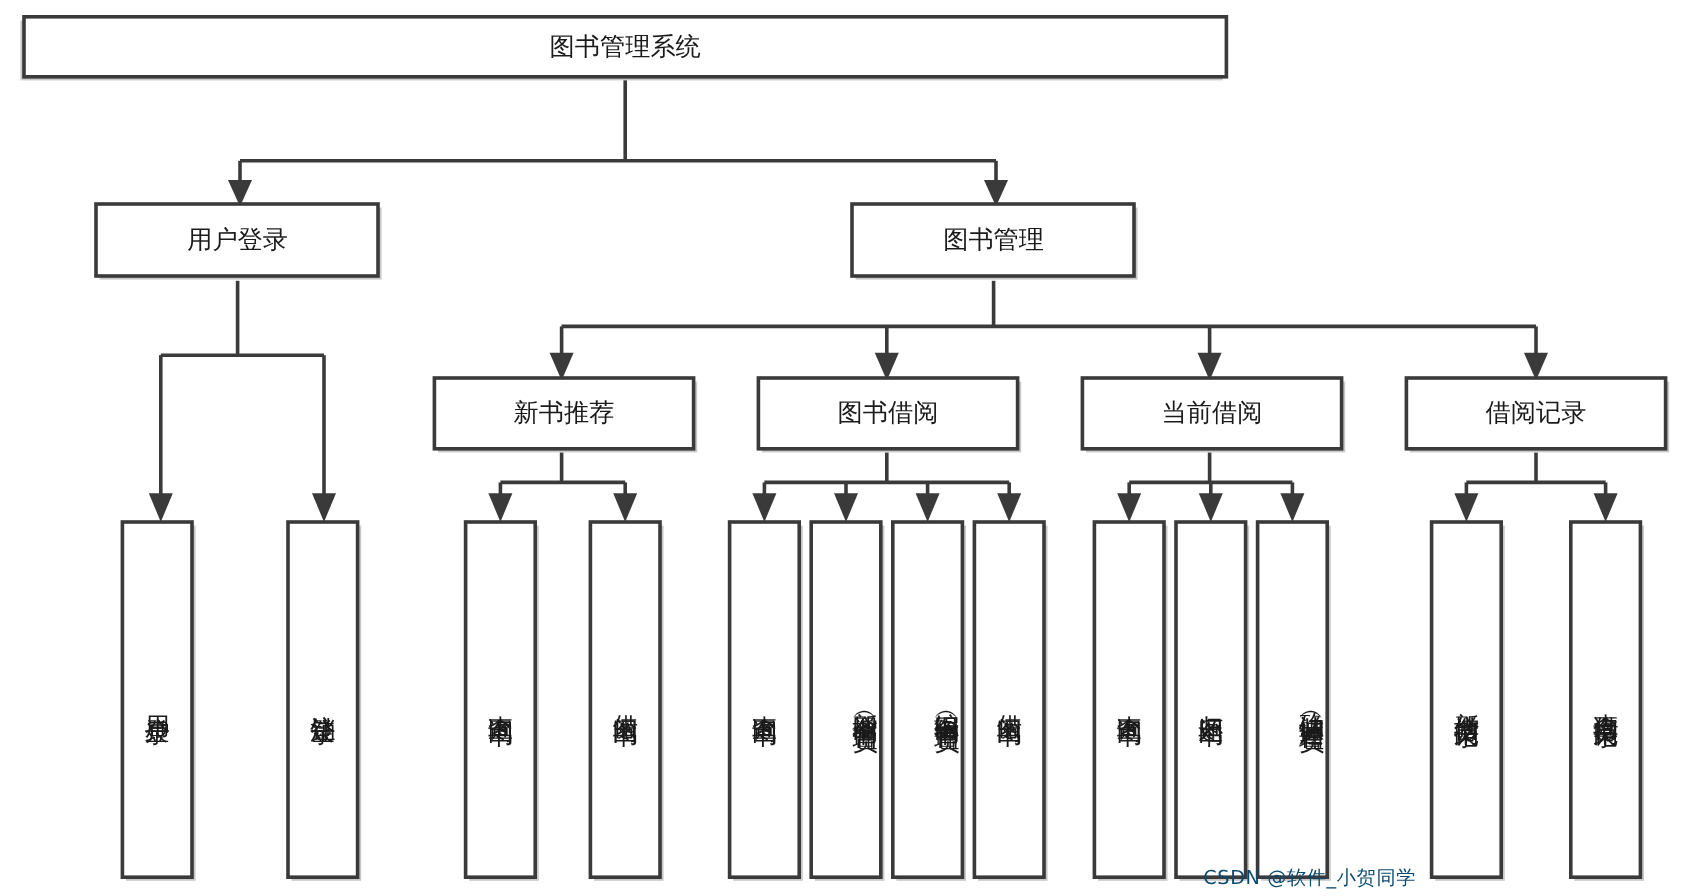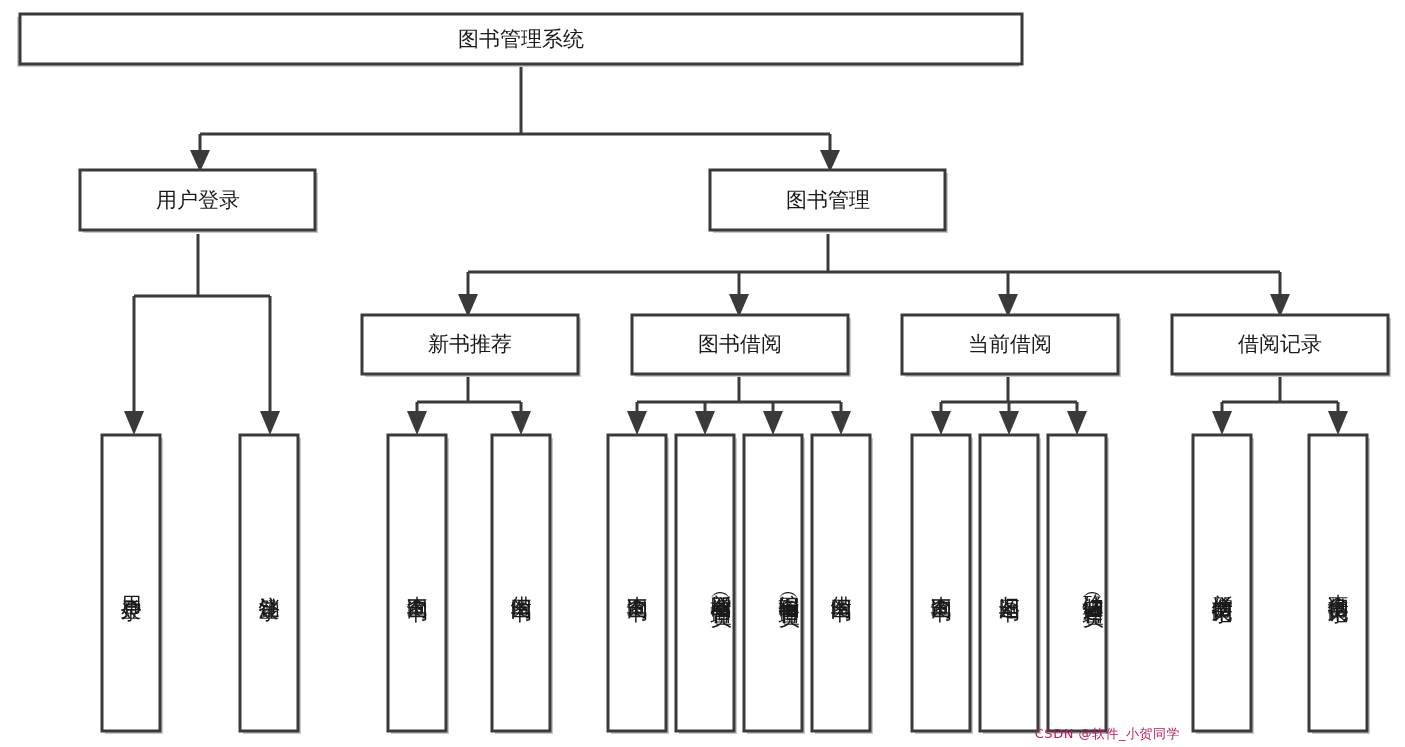--- a/index.html
+++ b/index.html
@@ -46,22 +46,22 @@
     color:#1a1a1a;
     letter-spacing:2px;
     pointer-events:none;
     white-space:nowrap;
   }
   #watermark{
     position:absolute;
     right:10px;
     bottom:4px;
     font-family:"DejaVu Sans","Liberation Sans",sans-serif;
-    font-size:13px;
-    color:#be185d;
+    font-size:16px;
+    color:#0c4a6e;
     letter-spacing:0.5px;
     user-select:none;
   }
 </style>
 </head>
 <body>
 
 <div id="diagram-root">
 
   <svg id="flow" viewBox="0 0 1405 747">

